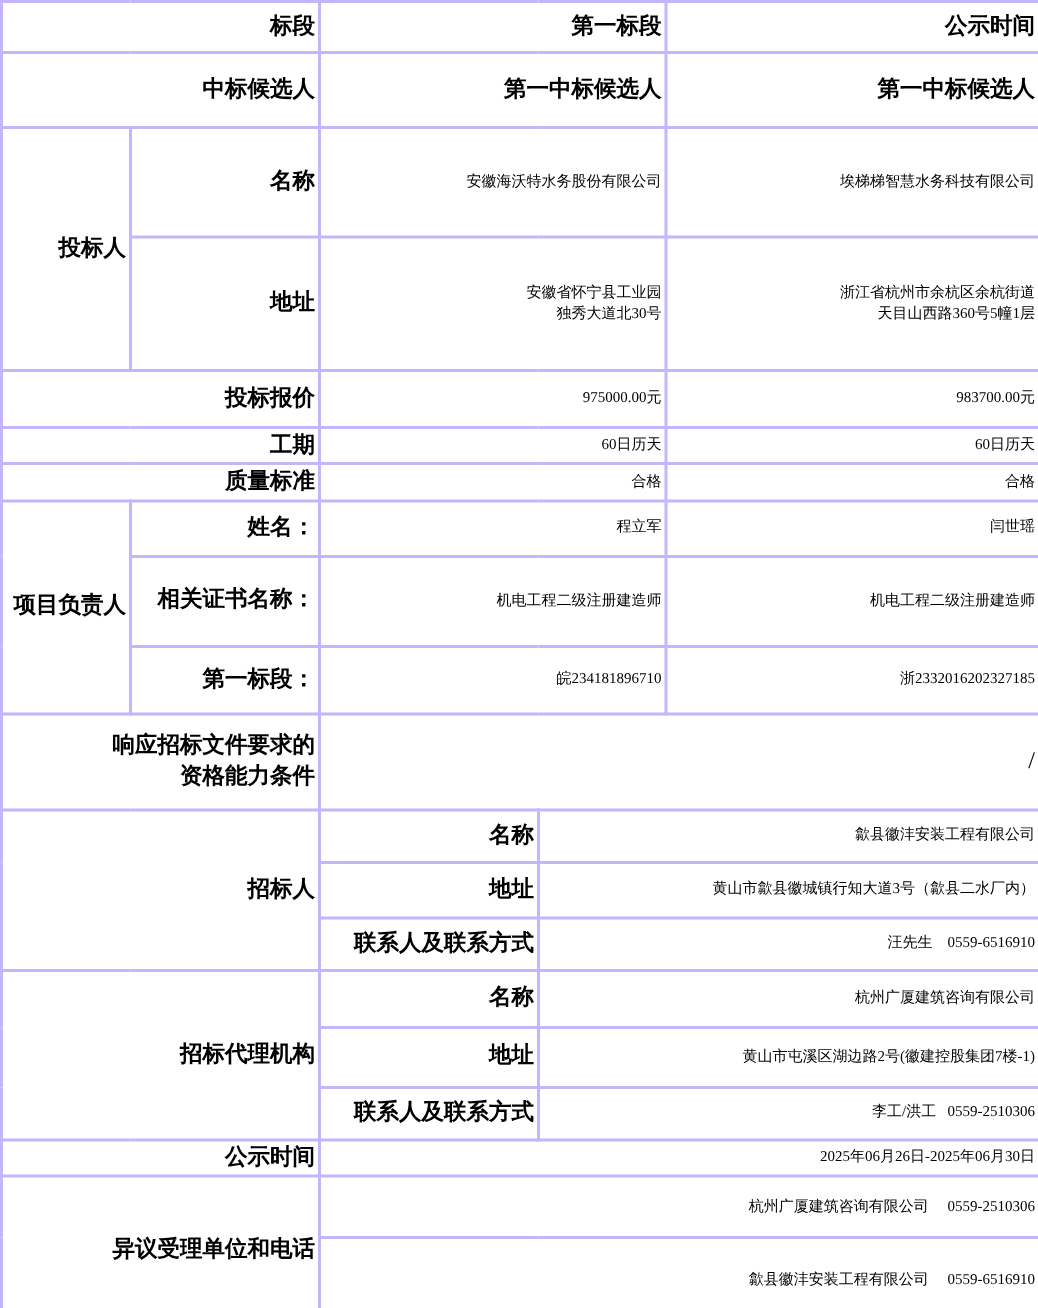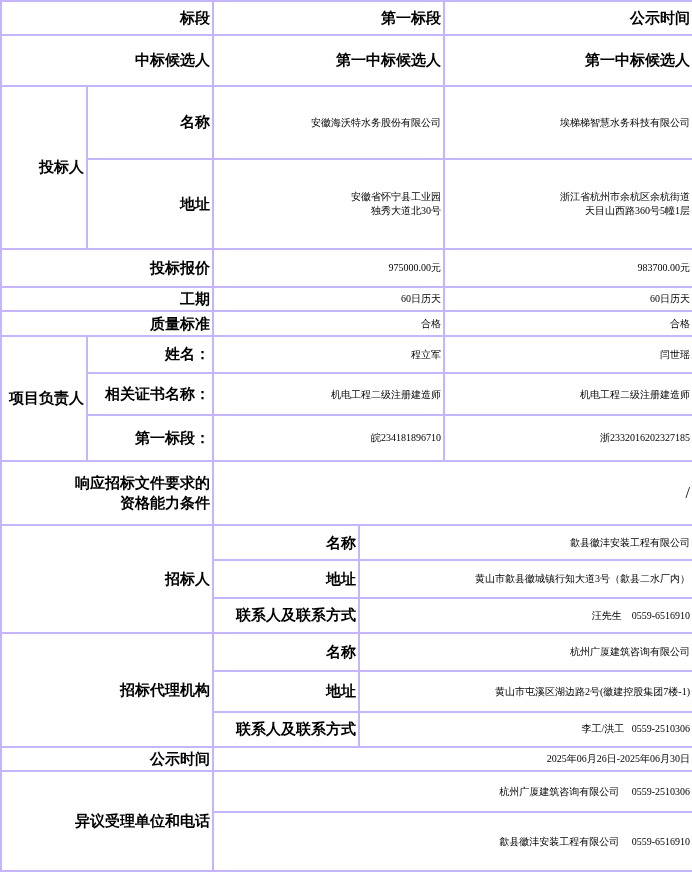--- a/index.html
+++ b/index.html
@@ -48,21 +48,21 @@
     color: #777777;
     font-size: 16px;
   }
   tr.r-34 { height: 34px; }
   tr.r-33 { height: 50px; }
   tr.r-73 { height: 73px; }
   tr.r-89 { height: 89px; }
   tr.r-38 { height: 38px; }
   tr.r-32 { height: 16px; }
   tr.r-37 { height: 37px; }
-  tr.r-59 { height: 42px; }
+  tr.r-59 { height: 60px; }
   tr.r-45 { height: 45px; }
   tr.r-64 { height: 64px; }
   tr.r-35 { height: 35px; }
   tr.r-40 { height: 40px; }
   tr.r-41 { height: 41px; }
   tr.r-42 { height: 58px; }
 </style>
 </head>
 <body>
 

